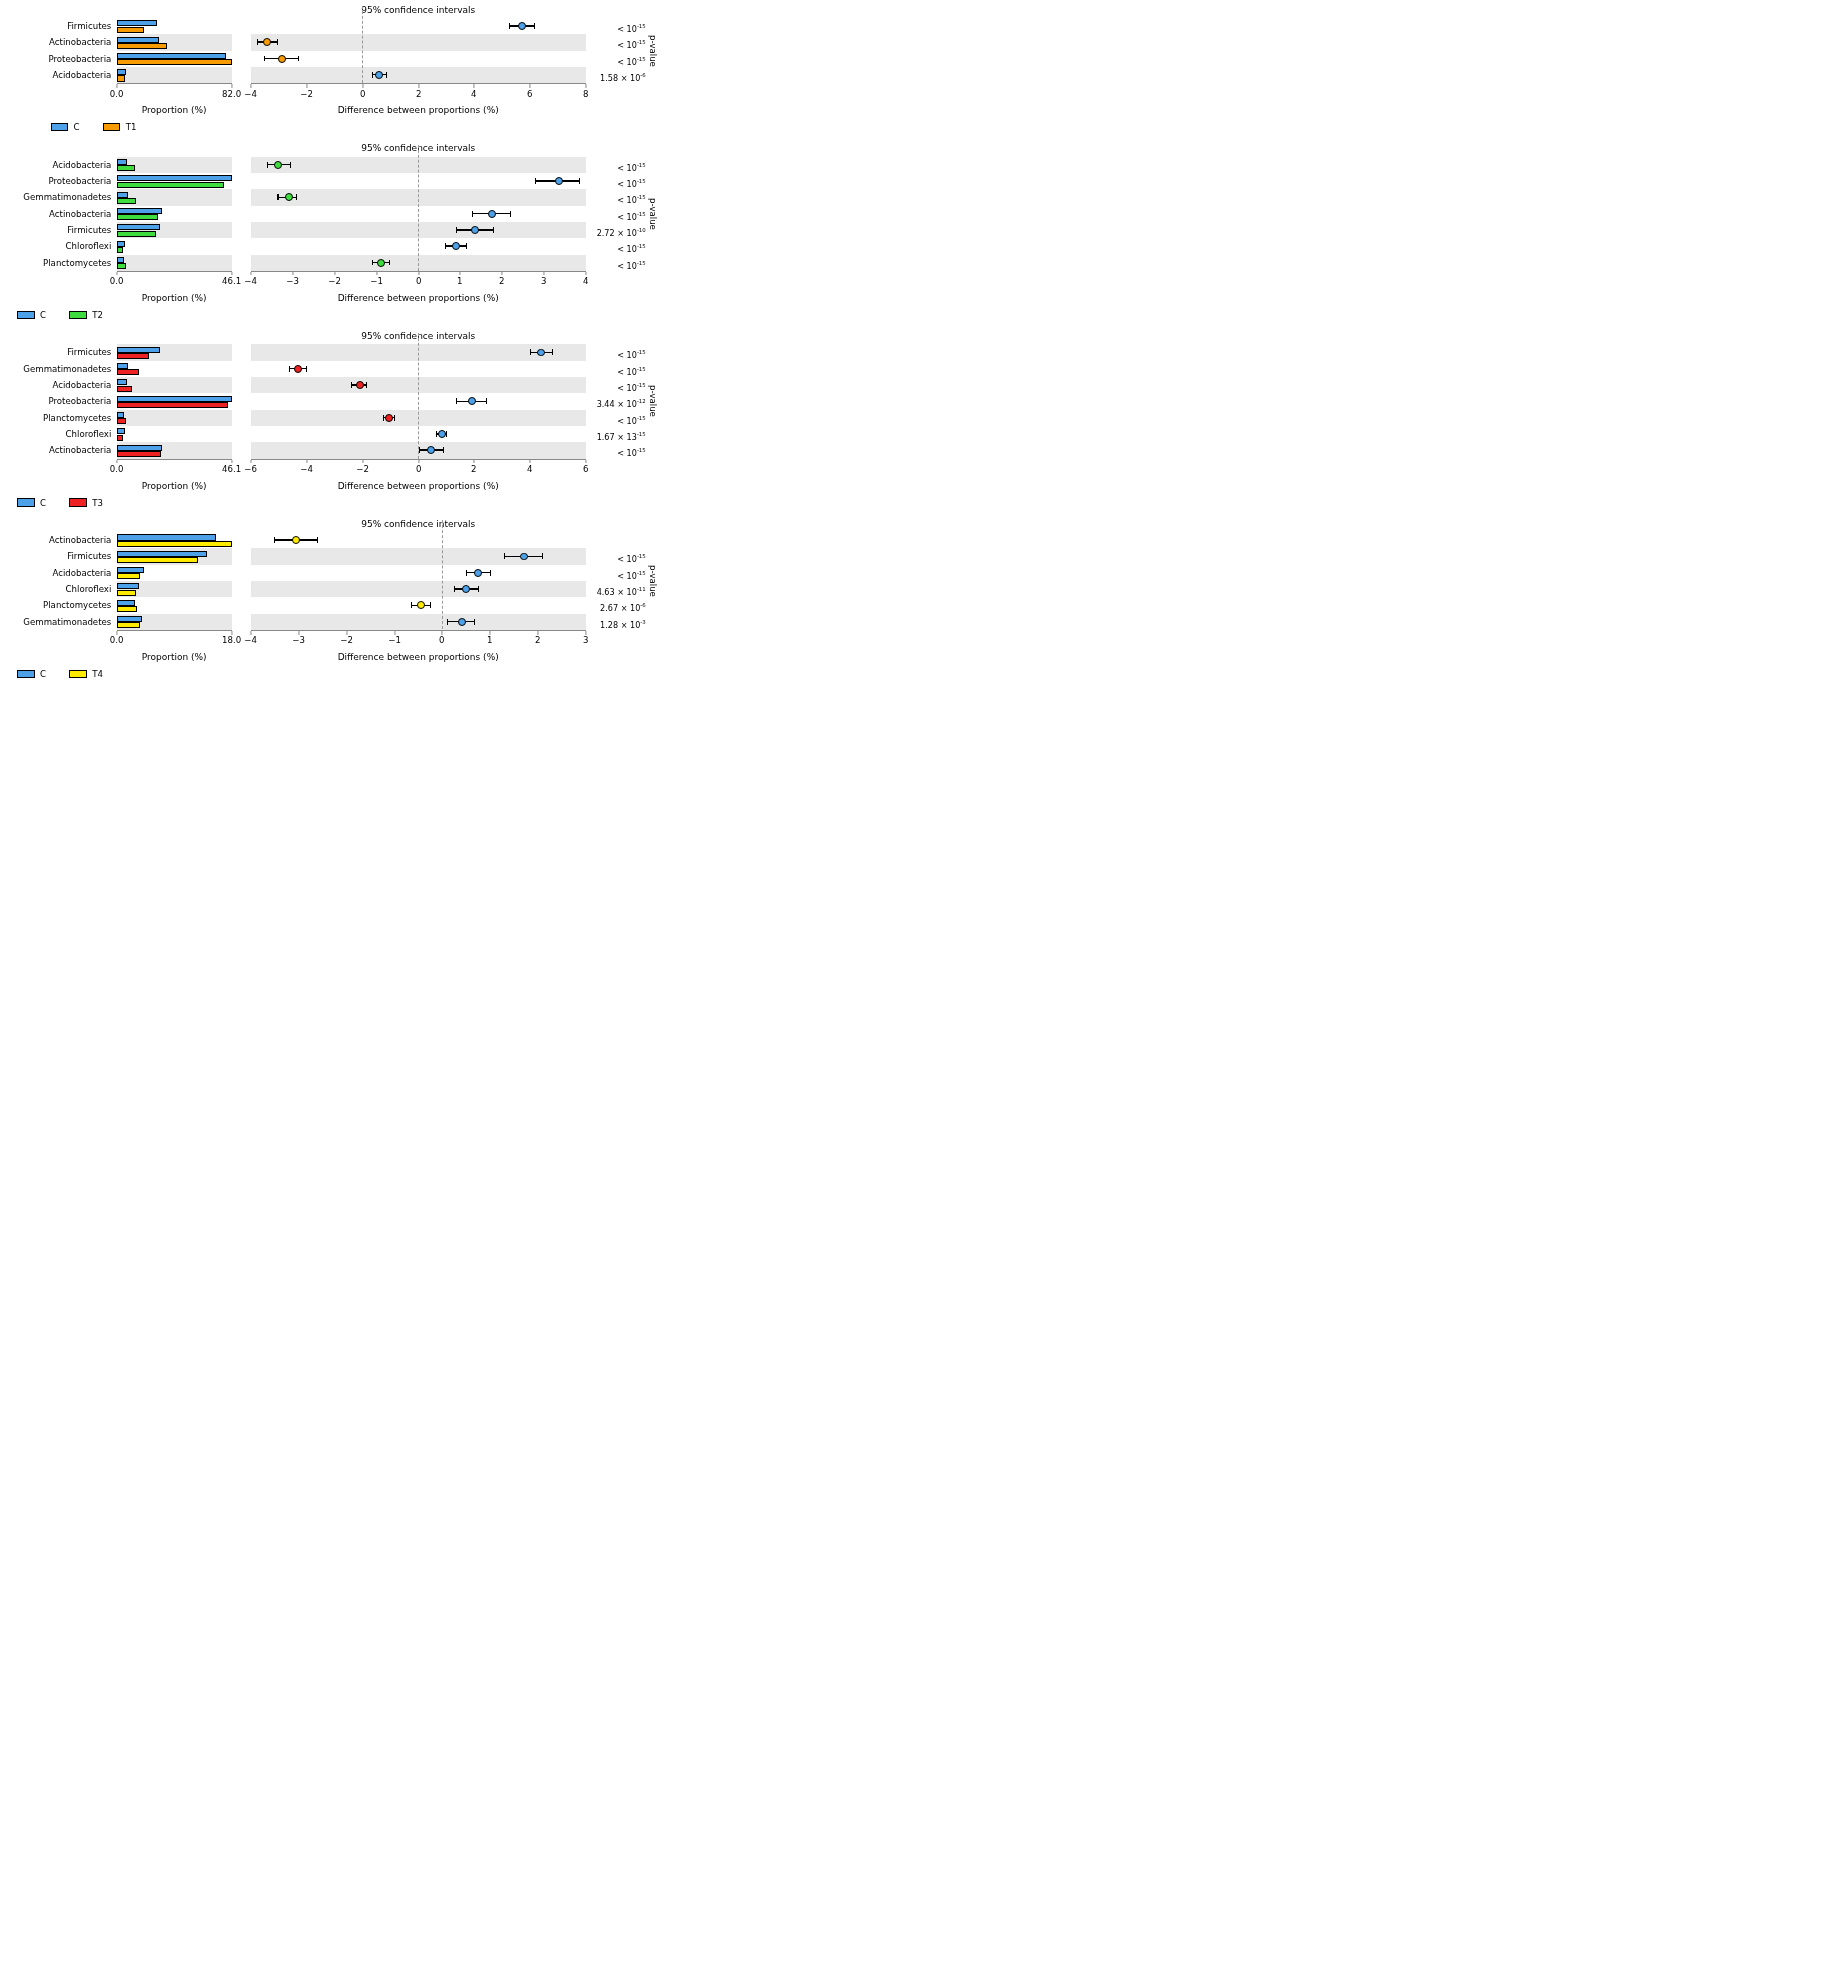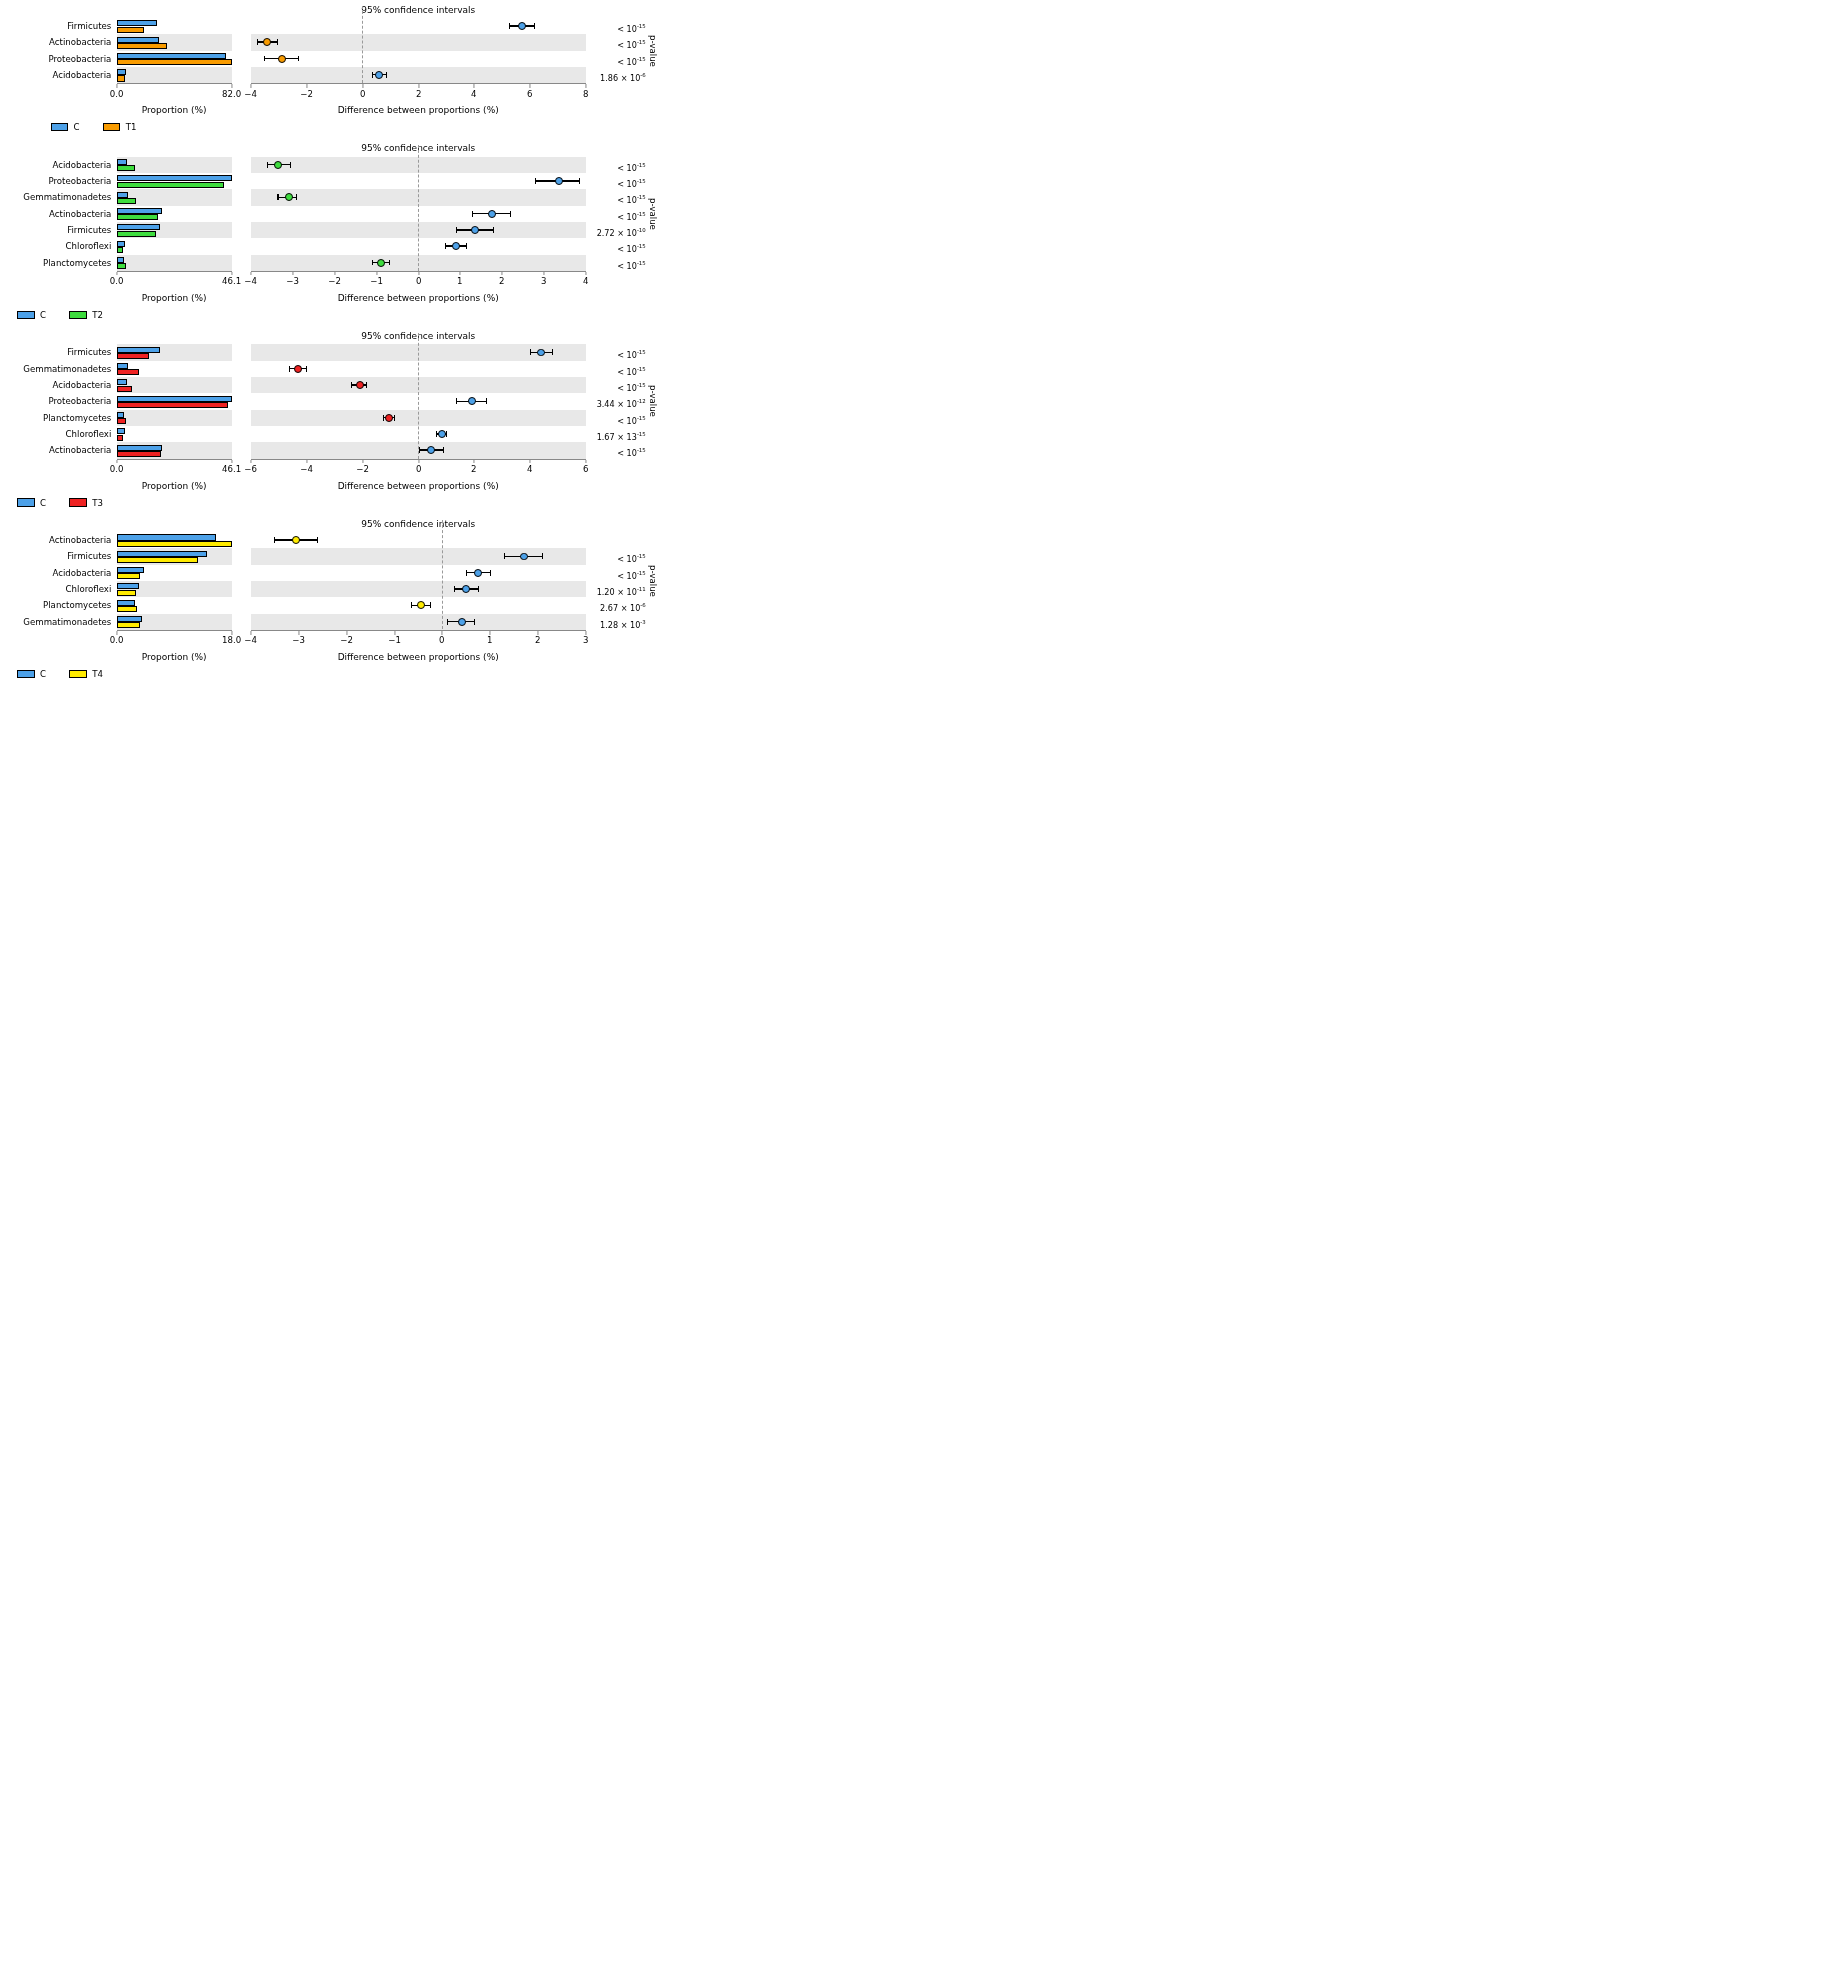--- a/index.html
+++ b/index.html
@@ -105,21 +105,21 @@
           <div class="barcell striped">
             <div class="bar c" style="width: 7.6px; background: rgb(77, 161, 232);"></div>
             <div class="bar t" style="width: 6.2px; background: rgb(248, 155, 0);"></div>
           </div>
           <div class="cicell striped">
             <div class="ciline" style="left: 121px; width: 14px;"></div>
             <div class="cicap" style="left: 121px;"></div>
             <div class="cicap" style="left: 135px;"></div>
             <div class="cidot" style="left: 124px; background: rgb(77, 161, 232);"></div>
           </div>
-          <div class="pvcell"><span>1.86 × 10</span><sup>-6</sup></div>
+          <div class="pvcell"><span>1.58 × 10</span><sup>-6</sup></div>
         </div>
         <div class="zeroline" style="left: 359px; height: 77px;"></div>
         <div class="rotlabel">p-value</div>
       </div>
       <div class="axisrow">
         <div class="spacer" style="width: 114px;"></div>
         <div class="baraxis">
           <div class="tick" style="left: 0px;"></div>
           <div class="ticklab" style="left: 0px;">0.0</div>
           <div class="tick" style="left: 115px;"></div>
@@ -511,21 +511,21 @@
           <div class="barcell striped">
             <div class="bar c" style="width: 20px; background: rgb(77, 161, 232);"></div>
             <div class="bar t" style="width: 17px; background: rgb(255, 235, 0);"></div>
           </div>
           <div class="cicell striped">
             <div class="ciline" style="left: 203px; width: 24px;"></div>
             <div class="cicap" style="left: 203px;"></div>
             <div class="cicap" style="left: 227px;"></div>
             <div class="cidot" style="left: 211px; background: rgb(77, 161, 232);"></div>
           </div>
-          <div class="pvcell"><span>1.20 × 10</span><sup>-11</sup></div>
+          <div class="pvcell"><span>4.63 × 10</span><sup>-11</sup></div>
         </div>
         <div class="row">
           <div class="taxon">Planctomycetes</div>
           <div class="barcell">
             <div class="bar c" style="width: 16px; background: rgb(77, 161, 232);"></div>
             <div class="bar t" style="width: 18.4px; background: rgb(255, 235, 0);"></div>
           </div>
           <div class="cicell">
             <div class="ciline" style="left: 160px; width: 19px;"></div>
             <div class="cicap" style="left: 160px;"></div>

